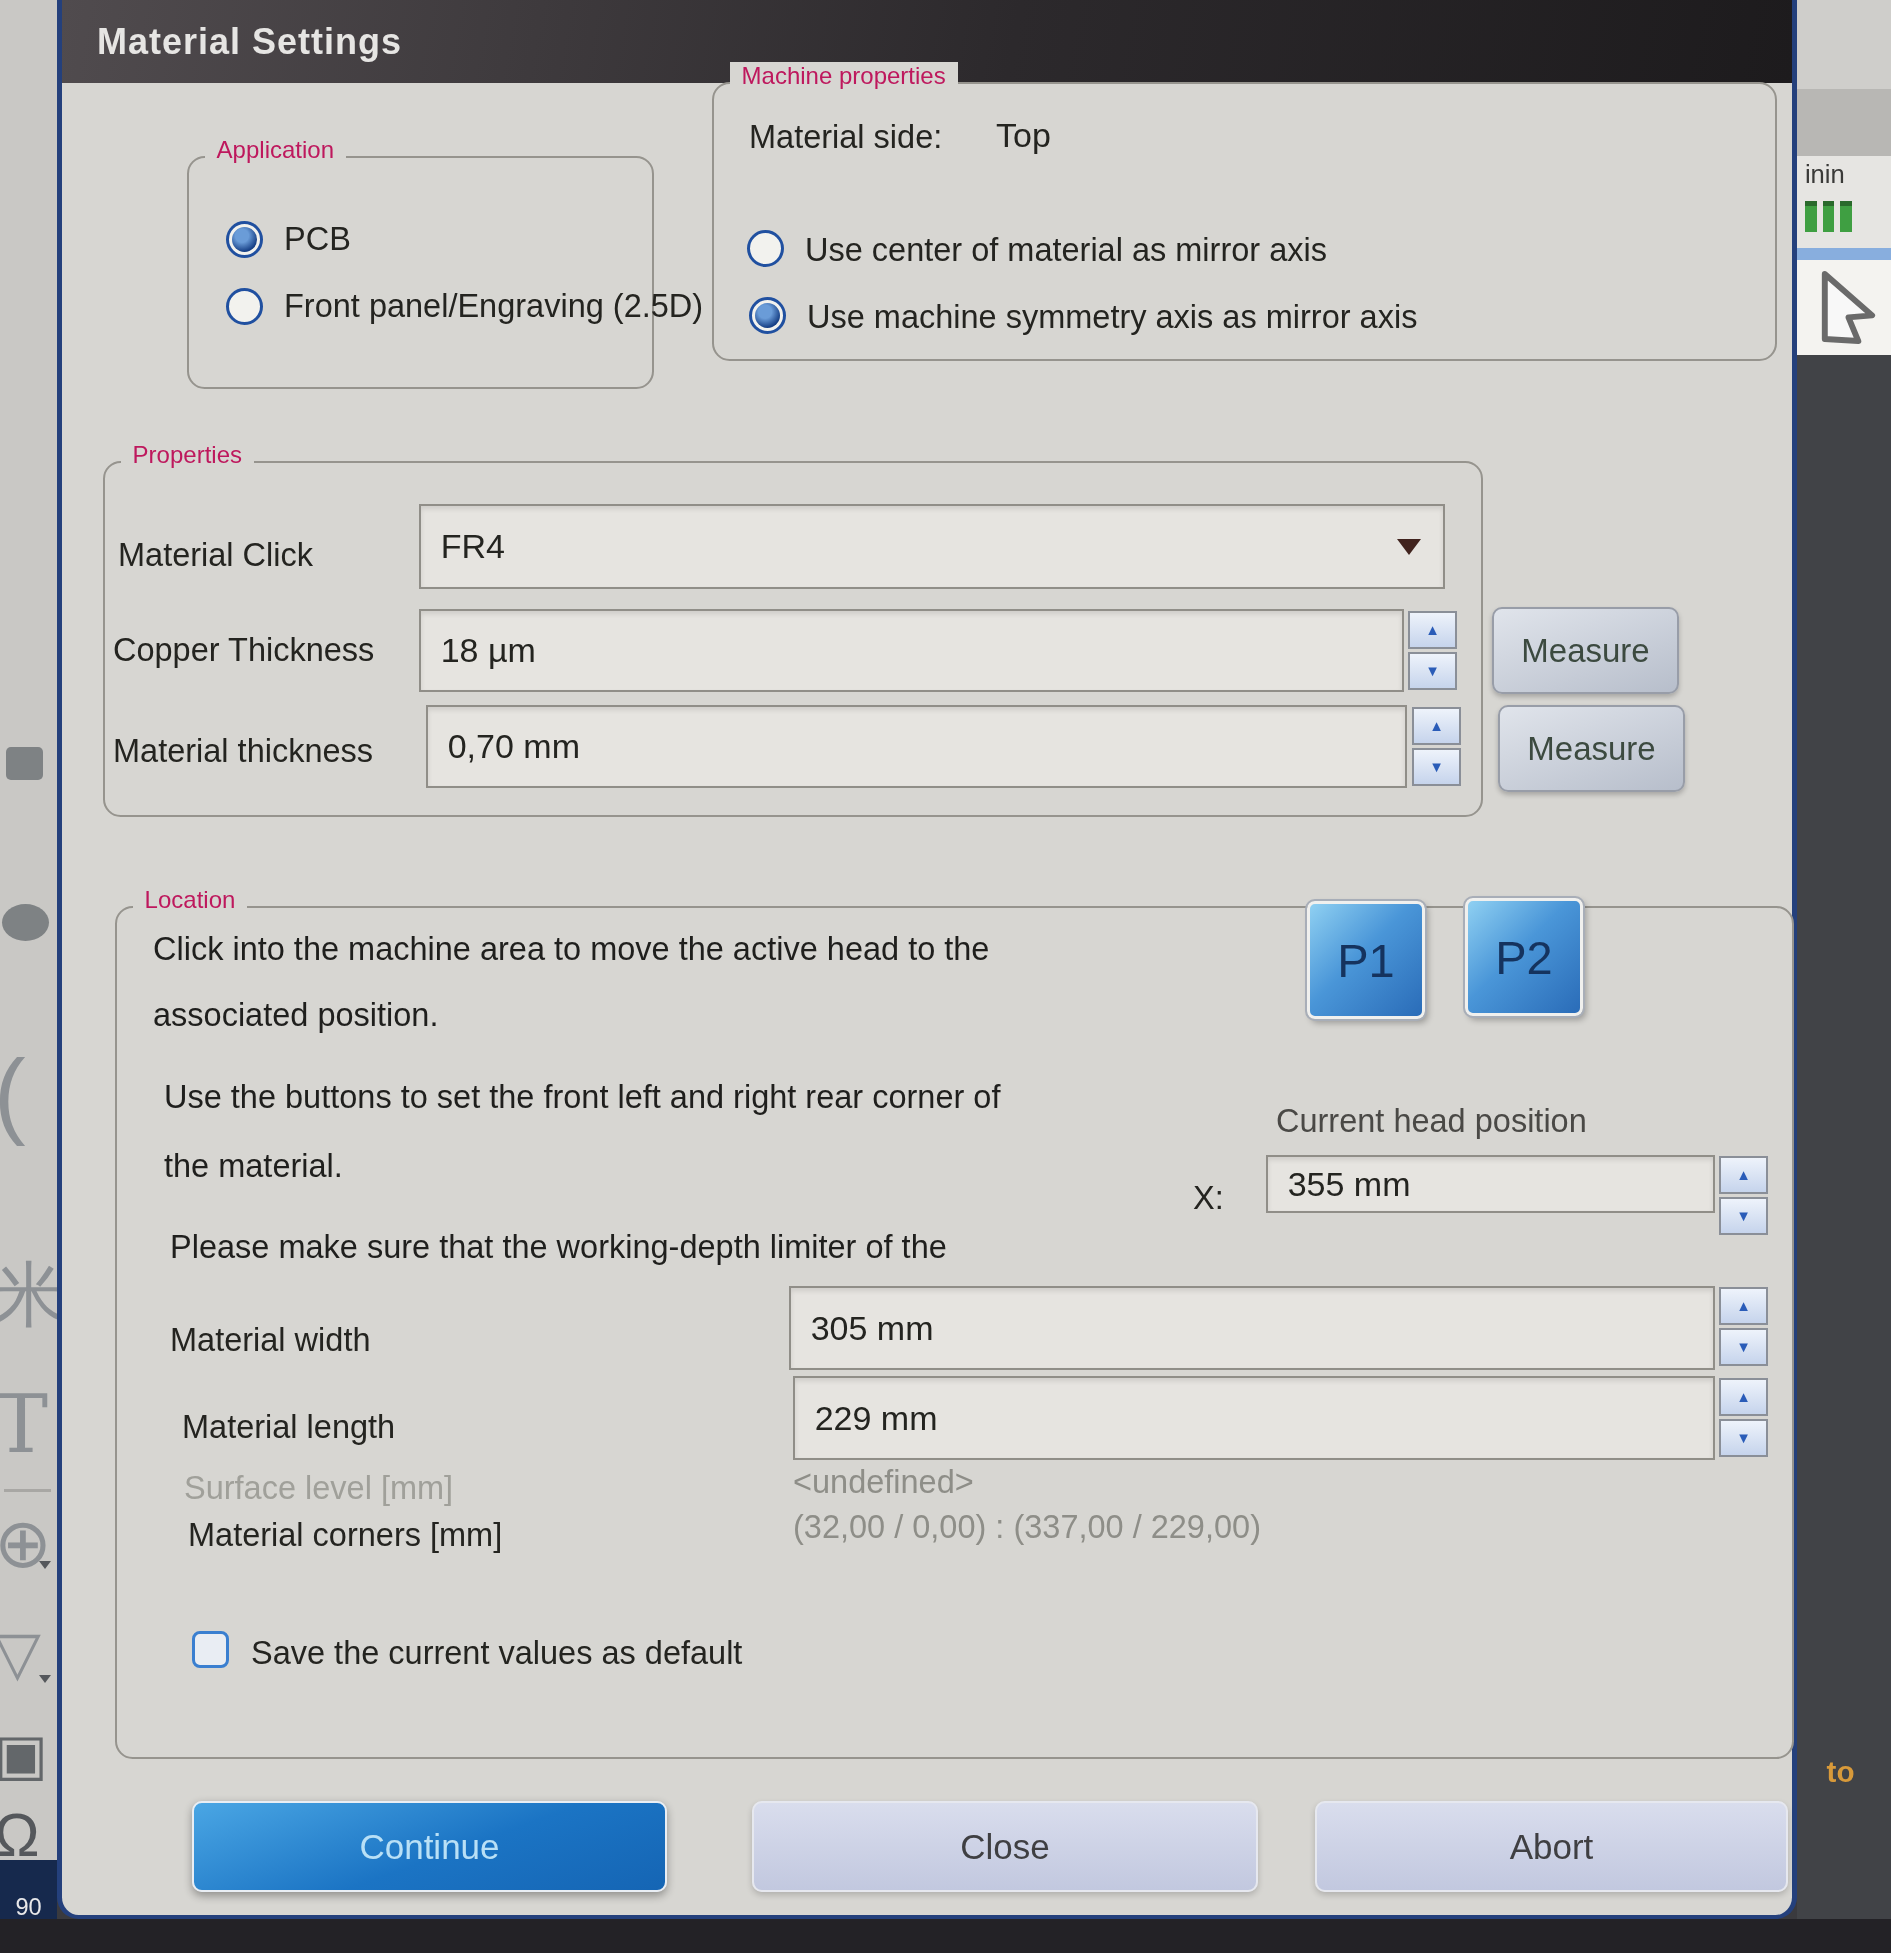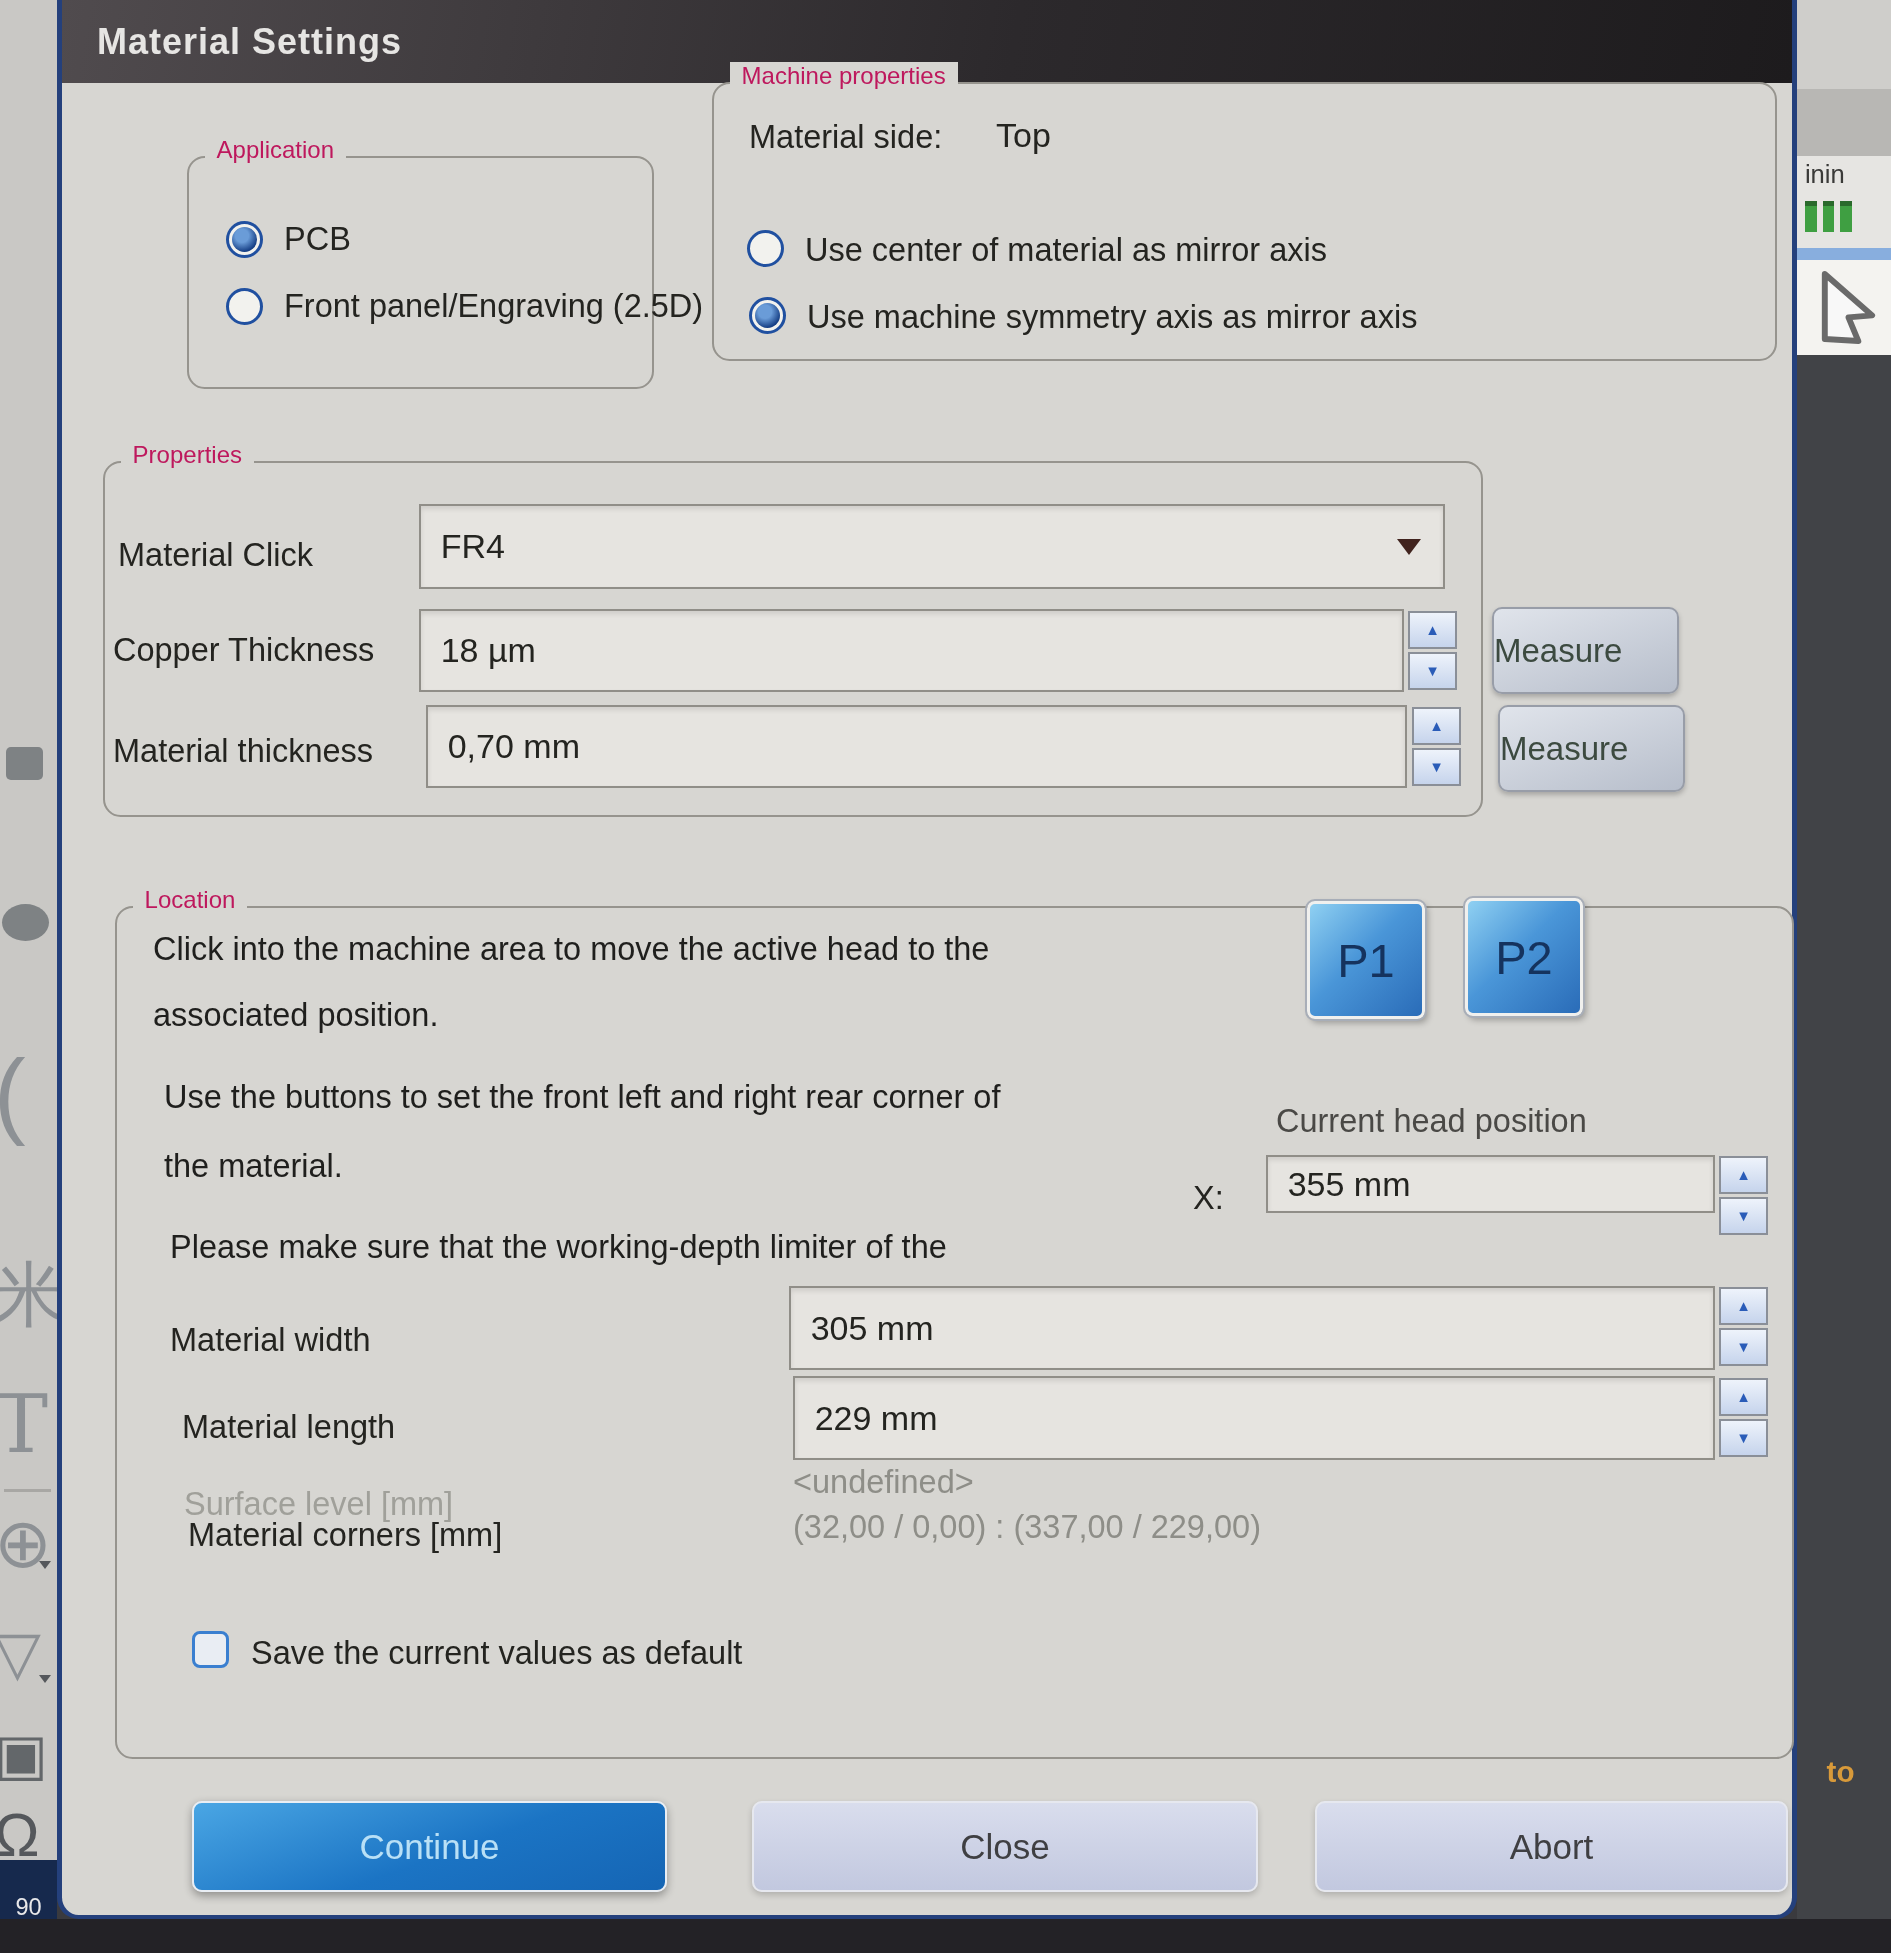--- a/index.html
+++ b/index.html
@@ -21,39 +21,39 @@
           border-left:5.9px solid #24407c;border-right:5.9px solid #24407c;border-bottom:4.9px solid #24407c;
           border-radius:0 0 21.7px 21.7px;box-sizing:border-box;}
   #titlebar{position:absolute;left:0;top:0;width:100%;height:83px;
             background:linear-gradient(100deg,#504b4e 0%,#2c292c 55%,#1d1b1d 100%);
             display:flex;align-items:center;padding-left:35px;box-sizing:border-box;
             font-size:36px;font-weight:bold;color:#e6e5e3;letter-spacing:1px;}
   .groupbox{position:absolute;border:2px solid #96948e;border-radius:17.7px;}
   .legend{position:absolute;top:-21.7px;left:15.8px;background:#d7d6d2;padding:0 11.8px;
           font-size:24px;color:#be185d;white-space:nowrap;}
   .lbl{position:absolute;font-size:32.5px;color:#242420;white-space:nowrap;}
-  .lbl.dim{color:#a0a09a;margin-top:16px;}
+  .lbl.dim{color:#a0a09a;}
   .para{position:absolute;font-size:32.5px;color:#1f1f1d;white-space:nowrap;}
   .val-dim{color:#8e8e88;}
   .field{position:absolute;background:#e6e4e0;border:2px solid #908e88;box-sizing:border-box;
          box-shadow:inset 0 3px 4.9px rgba(0,0,0,0.10);display:flex;align-items:center;
          padding:0 19.7px;font-size:34px;color:#242420;white-space:nowrap;}
   .combo-arrow{position:absolute;right:21.7px;top:50%;margin-top:-7.9px;width:0;height:0;
          border-left:12.8px solid transparent;border-right:12.8px solid transparent;border-top:16.7px solid #41231e;}
   .radio{position:absolute;width:37px;height:37px;border-radius:50%;background:#f2f2ee;
          border:3.9px solid #2050a0;box-sizing:border-box;}
   .radio.selected::after{content:"";position:absolute;inset:3px;border-radius:50%;
          background:radial-gradient(circle at 40% 35%,#6a9cd8 0 30%,#163f85 72%);}
   .spinner{position:absolute;width:49px;height:79px;display:flex;flex-direction:column;gap:3px;}
   .spin-btn{flex:1;background:linear-gradient(180deg,#eef3fb,#c6d4ec);border:2px solid #8a8f98;
          display:flex;align-items:center;justify-content:center;color:#2a5cb8;font-size:14.8px;}
   .arrow-up::before{content:"▲";}
   .arrow-down::before{content:"▼";}
   .measure-btn{position:absolute;background:linear-gradient(160deg,#e0e4eb,#b7becb);
-         border:2px solid #989da8;border-radius:9.9px;display:flex;align-items:center;
+         border:2px solid #989da8;border-radius:9.9px;display:flex;align-items:center;justify-content:center;
          font-size:33px;color:#3c4a40;box-shadow:0 3px 4.9px rgba(0,0,0,0.22);}
   .pbtn{position:absolute;width:112px;height:112px;border:3.9px solid #f0f0ee;outline:2px solid #a8aeb8;
          border-radius:7.9px;background:linear-gradient(135deg,#8fd0f2 0%,#4a96d8 45%,#2a6cb8 100%);
          display:flex;align-items:center;justify-content:center;font-size:47px;color:#15335e;
          box-shadow:3px 3.9px 6.9px rgba(0,0,0,0.28);}
   .chk{position:absolute;width:37px;height:37px;border:3.9px solid #3a7fd0;border-radius:7.9px;
          background:#e9edf3;box-sizing:border-box;}
   .bottom-btn{position:absolute;height:87px;border-radius:9.9px;display:flex;align-items:center;
          justify-content:center;font-size:35px;}
   .btn-primary{background:linear-gradient(160deg,#4aa6e4 0%,#1b74c4 55%,#1565b4 100%);

